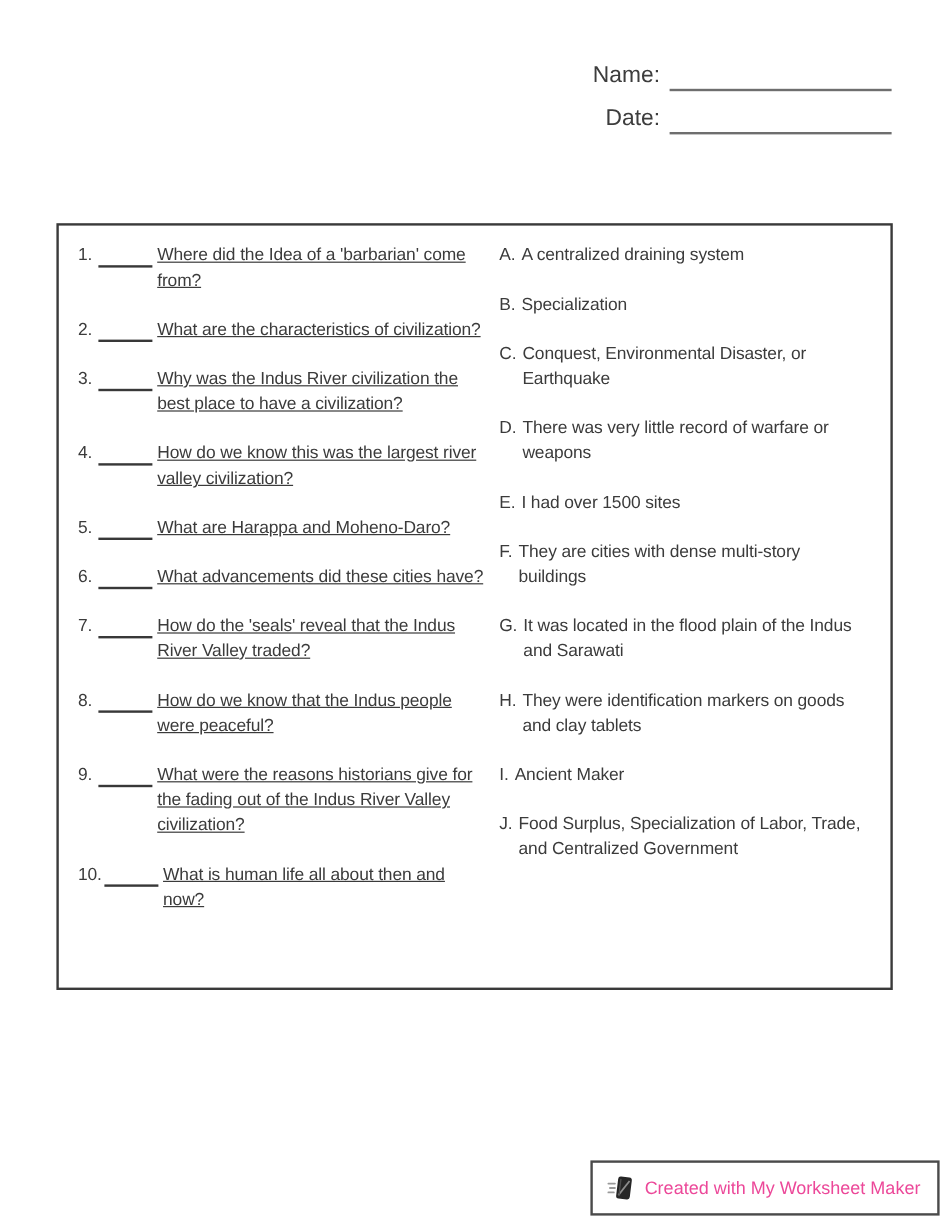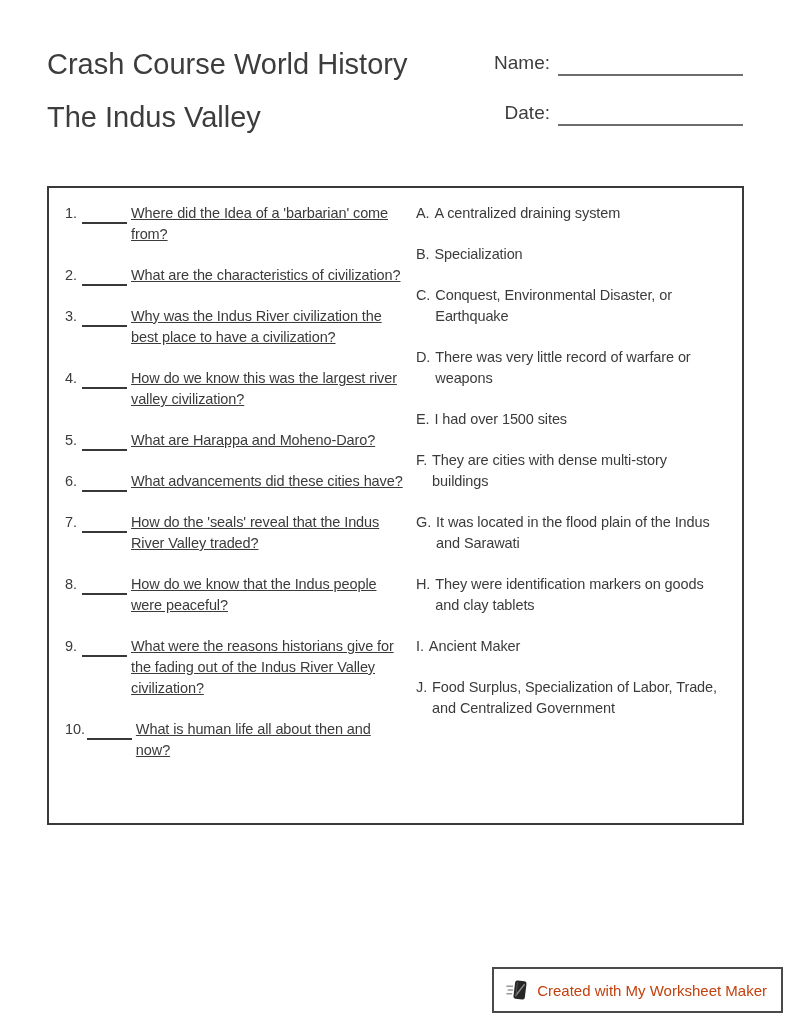--- a/index.html
+++ b/index.html
@@ -16,21 +16,21 @@
   
   .title {
     position:absolute; left:47px; top:38px;
     font-size:29px; line-height:53px; font-weight:400; color:#3d3d3d;
   }
   .fields {
     position:absolute; top:46px; right:48px;
   }
   .field-row {
     display:flex; align-items:flex-end;
-    height:30px; margin-bottom:20px;
+    height:30px; margin-bottom:6px;
   }
   .field-label {
     width:74px; text-align:right; padding-right:8px;
     font-size:19px; color:#3d3d3d; line-height:26px;
   }
   .field-line {
     width:185px; height:24px;
     border-bottom:2px solid #6e6e6e;
   }
 
@@ -60,35 +60,31 @@
   .a-letter { white-space:nowrap; margin-right:5px; }
   .a-text { flex:1; }
 
   
   .footer-badge {
     position:absolute; right:8px; bottom:11px;
     border:2px solid #4a4a4a;
     padding:9px 14px 9px 12px;
     display:flex; align-items:center; gap:9px;
     background:#fff;
-    font-size:15px; color:#c2410c;
+    font-size:15px; color:#ec4899;
     cursor:pointer;
     justify-content:space-between;
   }
   .logo-icon { display:inline-flex; }
 </style>
 </head>
 <body>
 
 <div class="page">
 
-  <div class="title">
-    <div>Crash Course World History</div>
-    <div>The Indus Valley</div>
-  </div>
 
   <div class="fields">
     <div class="field-row">
       <div class="field-label">Name:</div>
       <div class="field-line"></div>
     </div>
     <div class="field-row">
       <div class="field-label">Date:</div>
       <div class="field-line"></div>
     </div>

